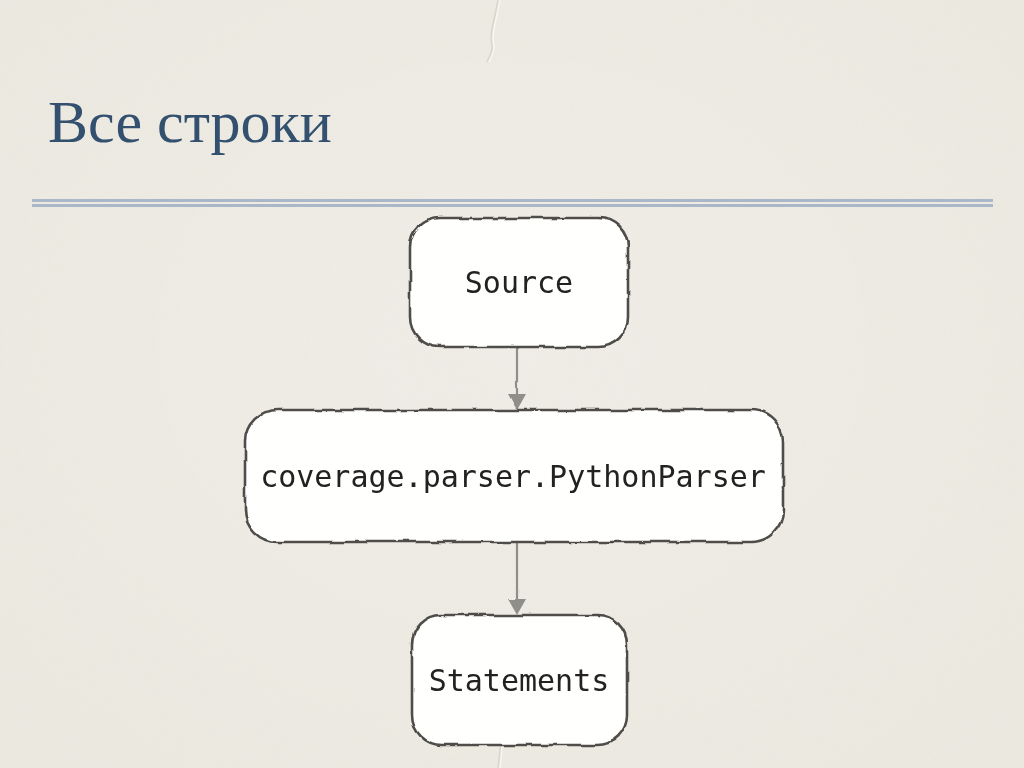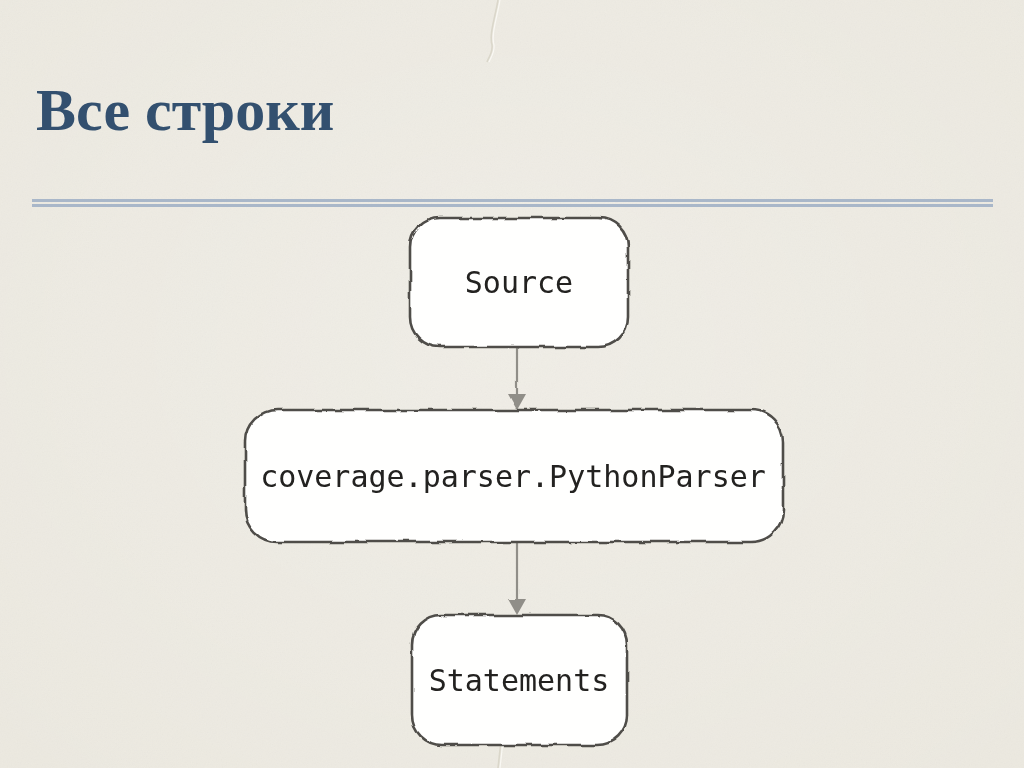--- a/index.html
+++ b/index.html
@@ -16,23 +16,23 @@
     height: 768px;
     background-color: #ece9e0;
     background-image:
       radial-gradient(120% 130% at 50% 45%, rgba(255,255,255,0.22), rgba(255,255,255,0) 60%),
       radial-gradient(140% 140% at 50% 50%, rgba(0,0,0,0) 70%, rgba(110,104,88,0.13) 100%);
   }
   .title {
     position: absolute;
     left: 36px;
     top: 80px;
-    margin: 0;
+    margin: 12px;
     font-family: "Liberation Serif", "DejaVu Serif", serif;
-    font-weight: bold;
+    font-weight: normal;
     font-size: 60px;
     line-height: 1.0;
     letter-spacing: 0px;
     color: #33506f;
     z-index: 3;
   }
   .divider {
     position: absolute;
     left: 32px;
     top: 199px;

